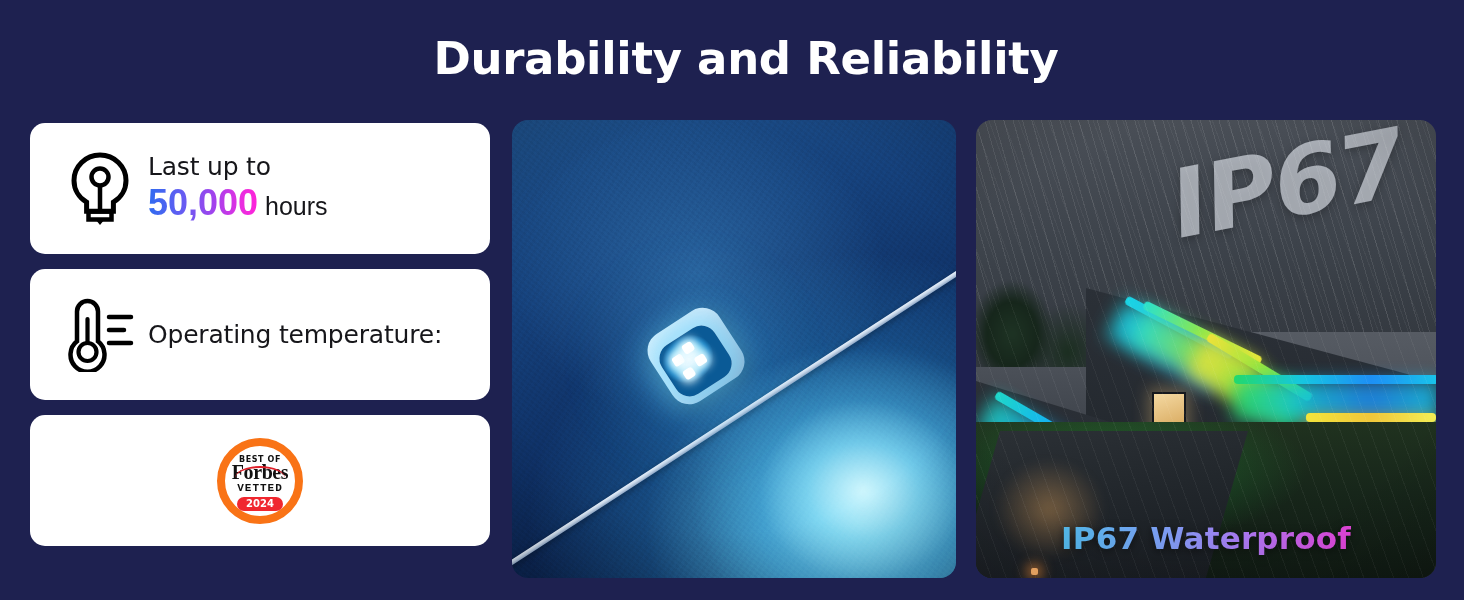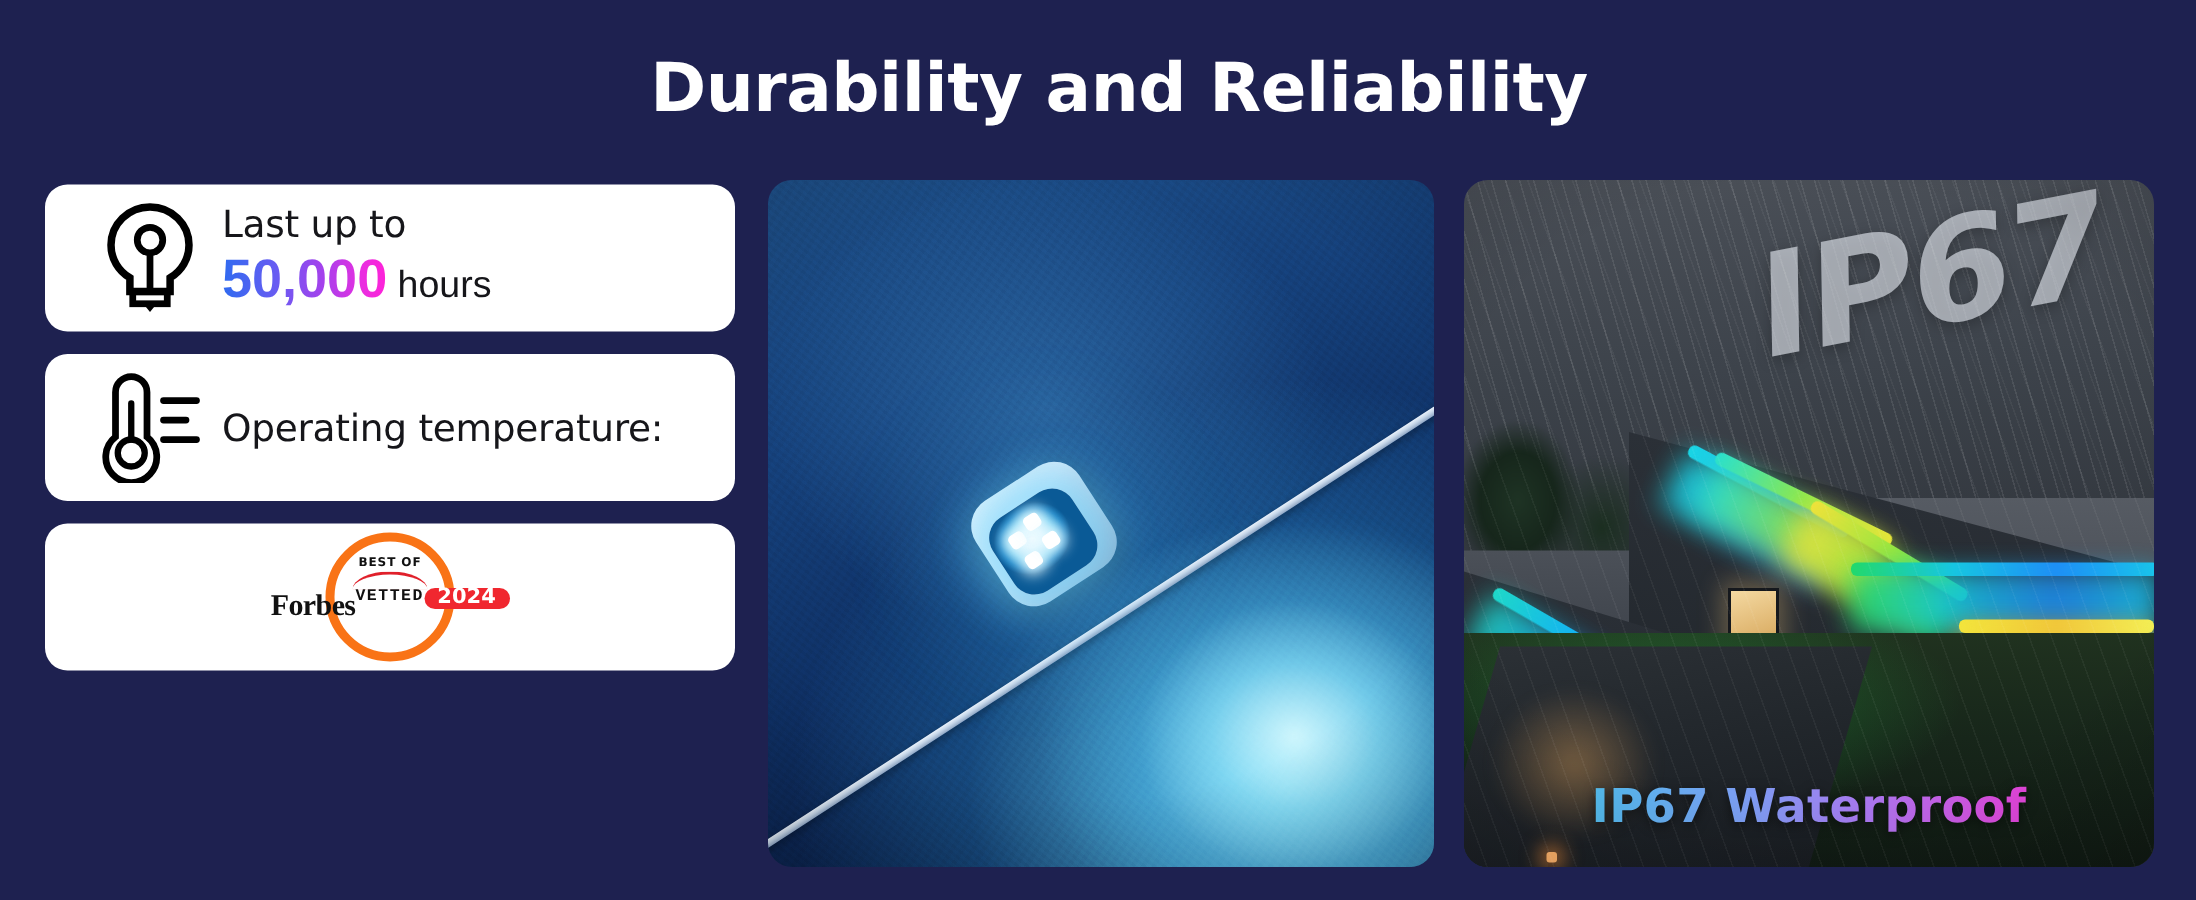--- a/index.html
+++ b/index.html
@@ -24,21 +24,21 @@
     font-weight:bold;
     letter-spacing:-0.3px;
     font-family:"DejaVu Sans", sans-serif;
   }
 
   
   .cards { position:absolute; left:30px; top:123px; width:460px; }
   .card {
     background:#ffffff;
     border-radius:15px;
-    height:98px;
+    height:131px;
     margin-bottom:15px;
     display:flex;
     align-items:center;
     padding-left:22px;
     overflow:hidden;
   }
   .card.badge-card { justify-content:center; padding-left:0; }
   .card-icon { width:96px; flex:0 0 96px; display:flex; align-items:center; justify-content:center; }
   .card-text { display:flex; flex-direction:column; justify-content:center; }
   .line1 {
@@ -64,24 +64,24 @@
     background-clip:text;
     color:transparent;
     -webkit-text-fill-color:transparent;
     font-weight:bold;
   }
   .line2.big { font-size:36px; line-height:42px; }
 
   
   .forbes {
     width:86px; height:86px; border-radius:50%;
-    border:6px solid #f97316;
+    border:8px solid #f97316;
     background:#fff;
     position:relative;
-    display:flex; flex-direction:row;
+    display:flex; flex-direction:column;
     align-items:center; justify-content:center;
   }
   .forbes .bestof {
     position:absolute; top:9px; left:0; width:100%;
     text-align:center;
     font-size:8px; font-weight:bold; letter-spacing:0.6px;
     color:#111;
     font-family:"DejaVu Sans", sans-serif;
   }
   .forbes .redarc {
@@ -95,21 +95,21 @@
     font-size:20px; font-weight:bold; color:#111;
     line-height:20px; margin-top:12px; letter-spacing:-0.4px;text-align:center;
   }
   .forbes .vetted {
     font-family:Liberation Mono, monospace;
     font-size:11px; font-weight:bold; letter-spacing:1px;
     color:#111; line-height:13px;
   }
   .forbes .year {
     background:#f0272f; color:#fff;
-    font-size:14px; font-weight:bold;
+    font-size:10px; font-weight:bold;
     border-radius:8px;
     padding:1px 9px 2px;
     line-height:11px;
     margin-top:2px;
     font-family:"DejaVu Sans", sans-serif;
     text-align:center;
   }
 
   
   .panel {

